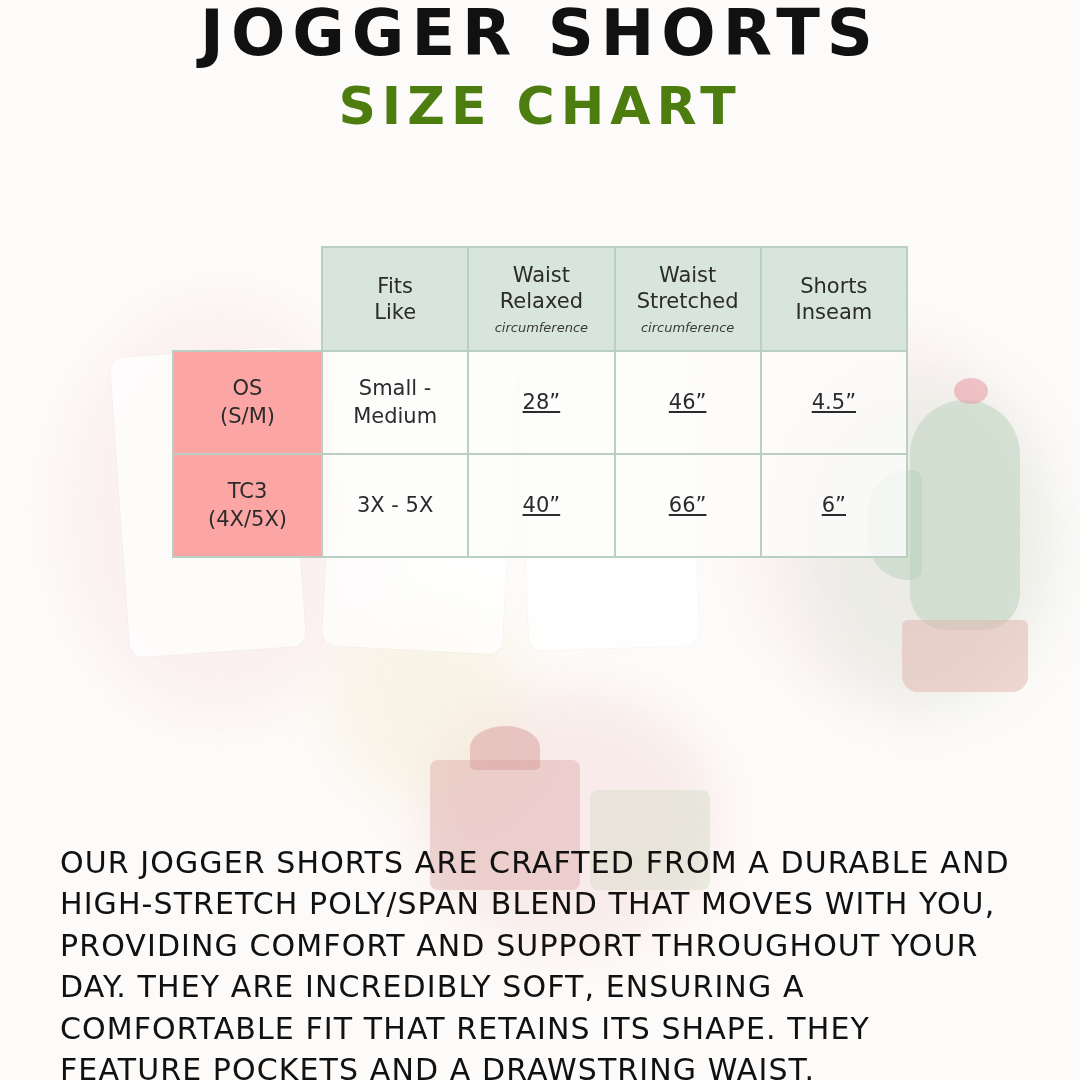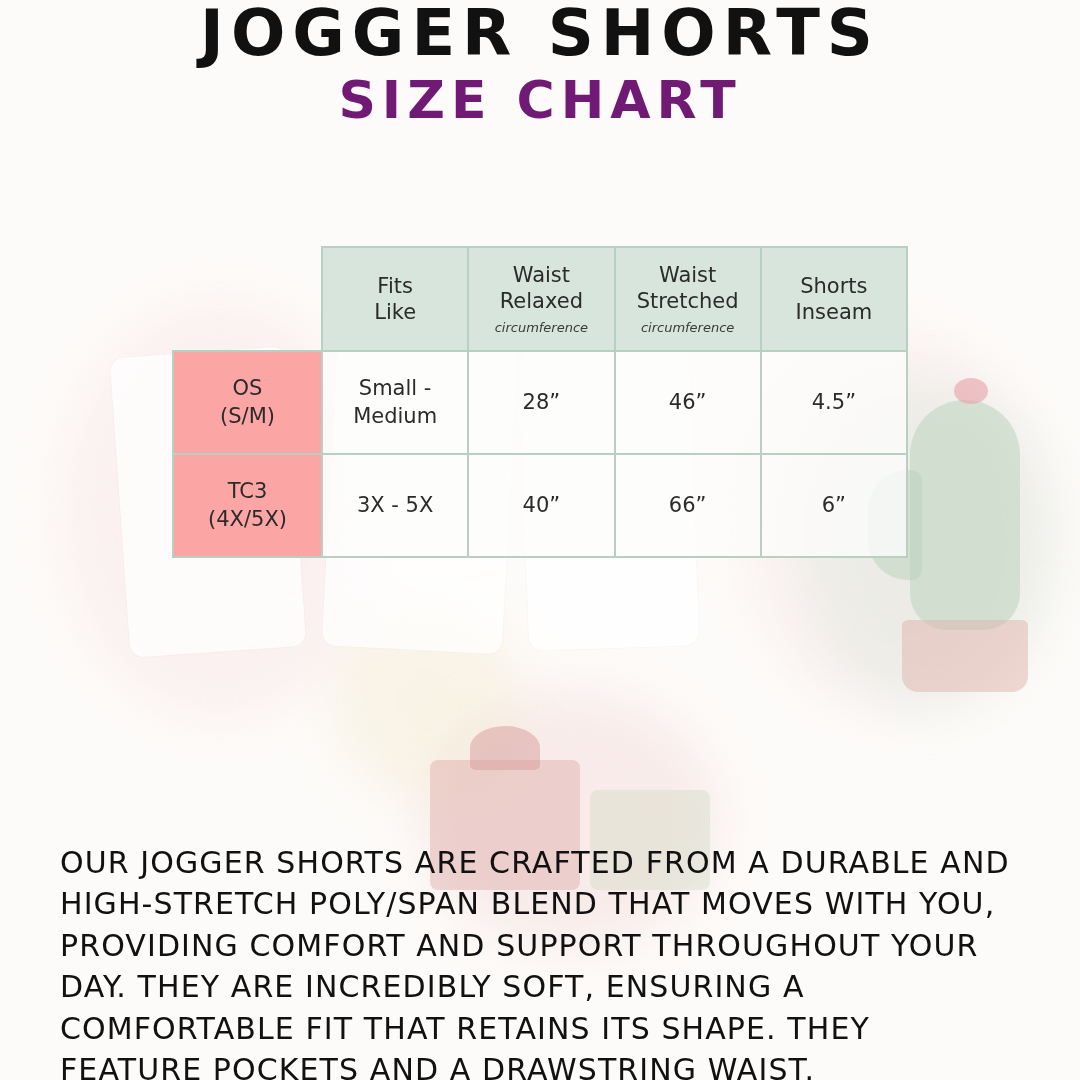--- a/index.html
+++ b/index.html
@@ -80,22 +80,22 @@
     letter-spacing: 7px;
     color: #111;
     margin: 0;
     line-height: 1.05;
   }
   .subtitle {
     text-align: center;
     font-weight: bold;
     font-size: 52px;
     letter-spacing: 6px;
-    color: #701a75;
-    margin: 6px 0 0 0;
+    color: #4d7c0f;
+    margin: 12px 0 0 0;
     line-height: 1.05;
   }
 
   
   .table-wrap {
     position: absolute;
     left: 172px;
     top: 246px;
     width: 704px;
   }
@@ -137,21 +137,21 @@
     font-weight: normal;
     line-height: 1.3;
   }
   tbody td {
     background: rgba(252,253,251,0.78);
     height: 99px;
     font-size: 21px;
     line-height: 1.3;
   }
   td.fits { width: 148px; }
-  td.val  { width: 147px; }
+  td.val  { width: 147px; text-decoration: underline; }
 
   
   .blurb {
     position: absolute;
     left: 60px;
     right: 60px;
     top: 812px;
     text-align: left;
     font-size: 30px;
     letter-spacing: 1.1px;

